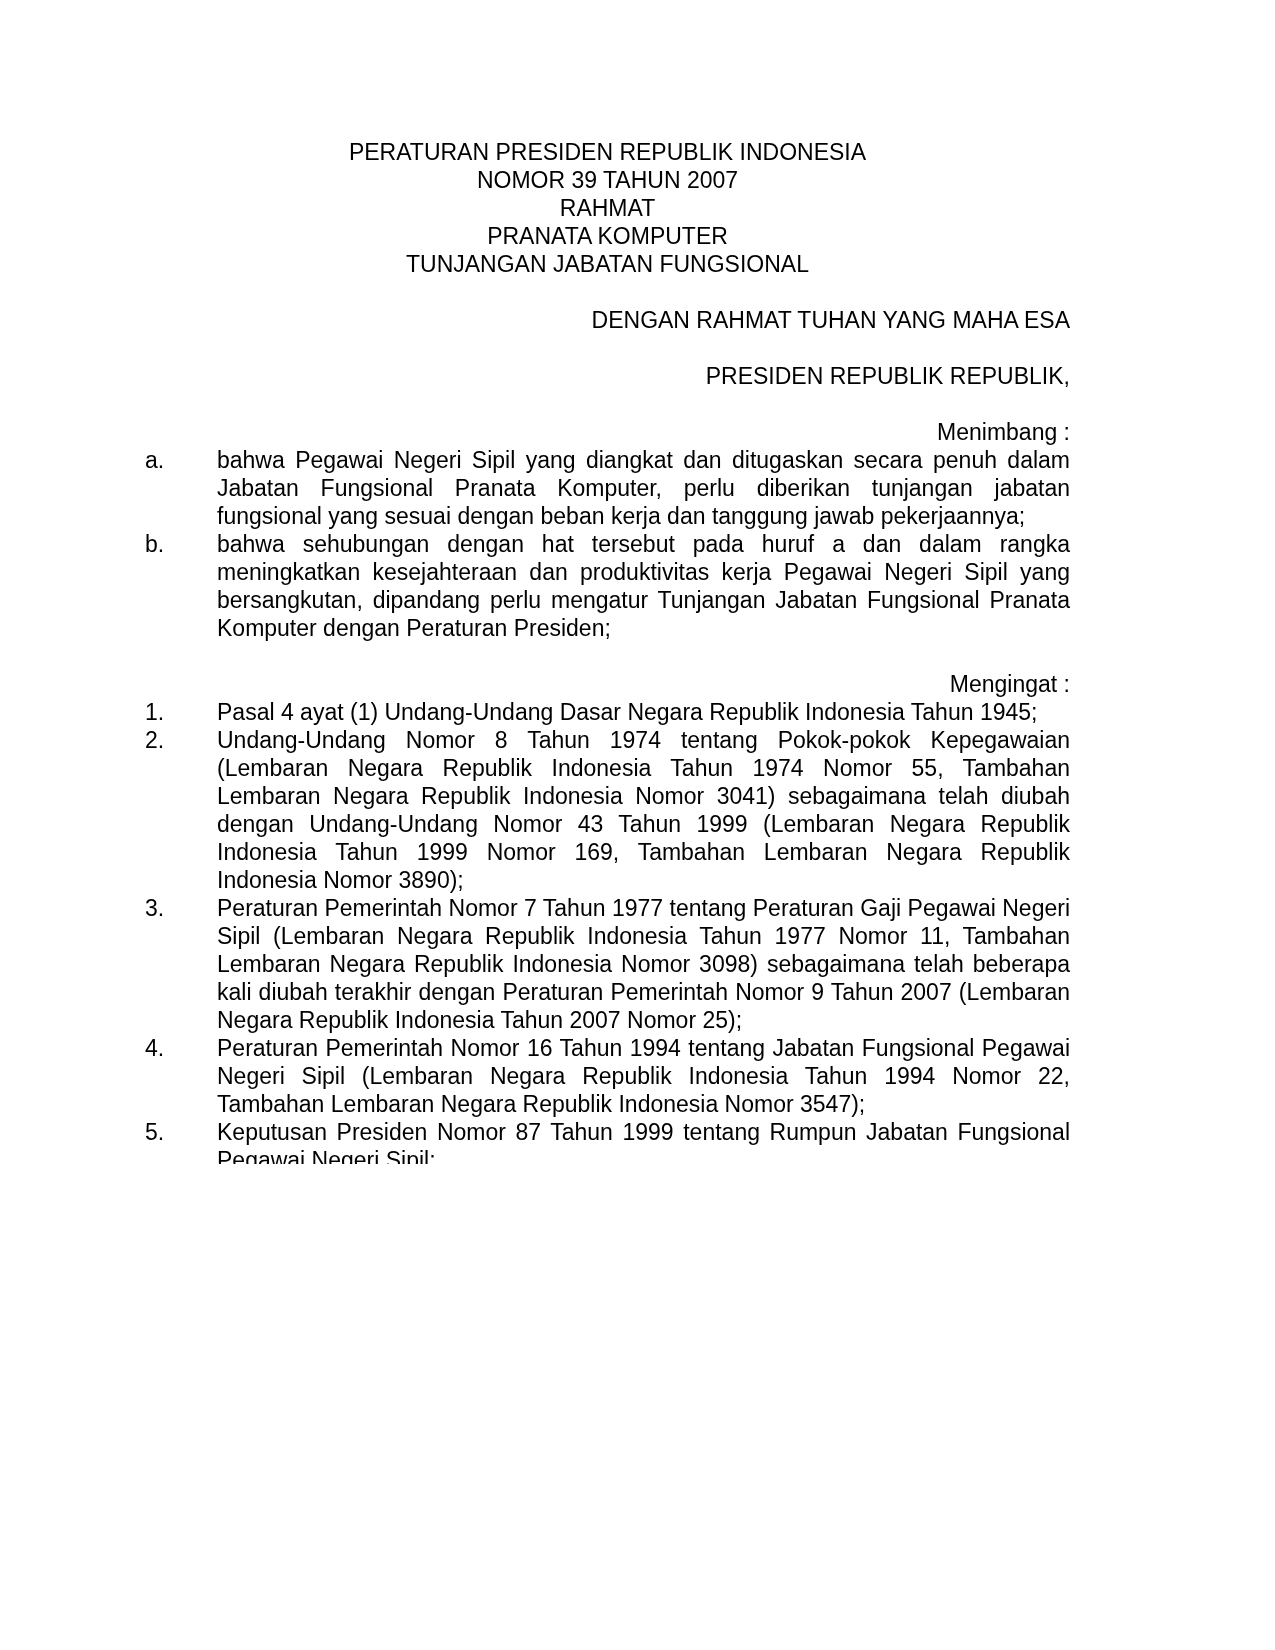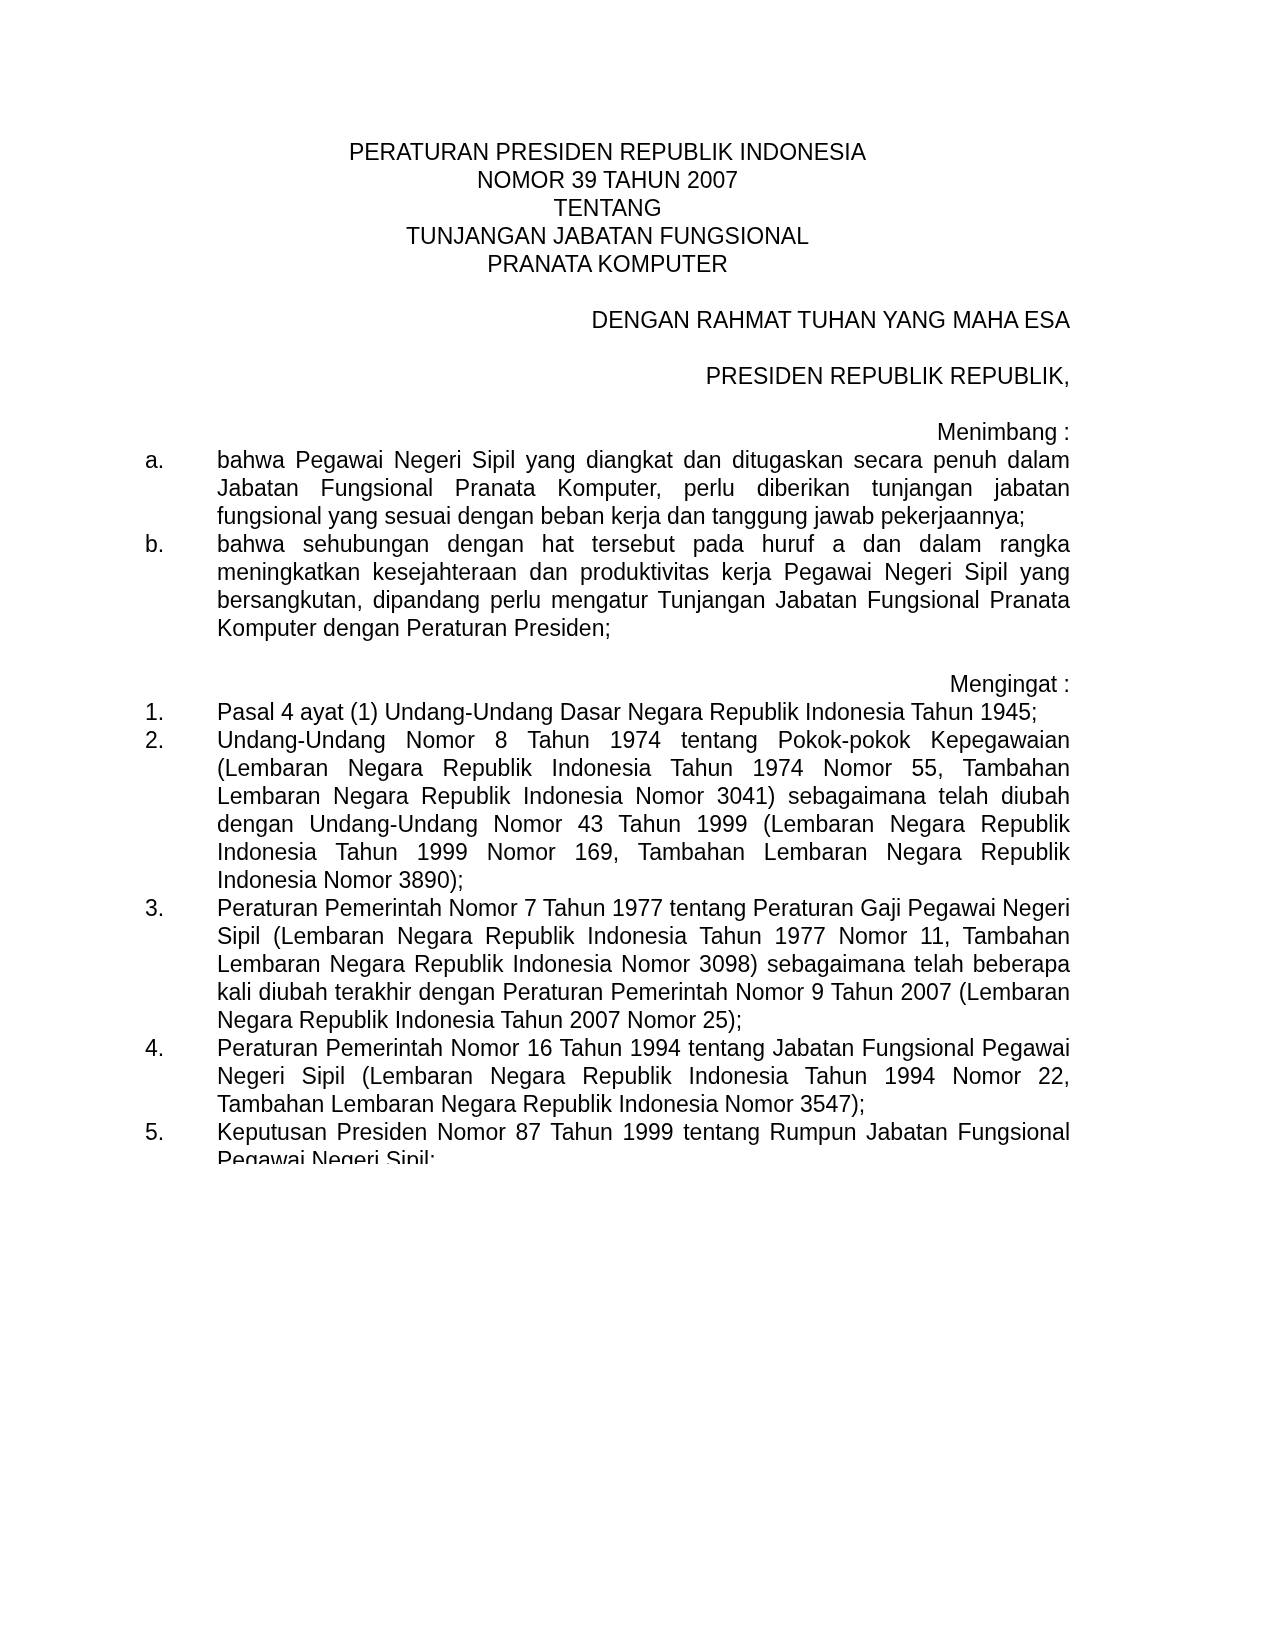--- a/index.html
+++ b/index.html
@@ -48,23 +48,23 @@
   }
 </style>
 </head>
 <body>
 
 <div class="page">
 
   <div class="title-block">
     <div>PERATURAN PRESIDEN REPUBLIK INDONESIA</div>
     <div>NOMOR 39 TAHUN 2007</div>
-    <div>TENTANG</div>
+    <div>RAHMAT</div>
+    <div>PRANATA KOMPUTER</div>
     <div>TUNJANGAN JABATAN FUNGSIONAL</div>
-    <div>PRANATA KOMPUTER</div>
   </div>
 
   <div class="spacer"></div>
 
   <div class="centered">DENGAN RAHMAT TUHAN YANG MAHA ESA</div>
 
   <div class="spacer"></div>
 
   <div class="centered">PRESIDEN REPUBLIK REPUBLIK,</div>
 

